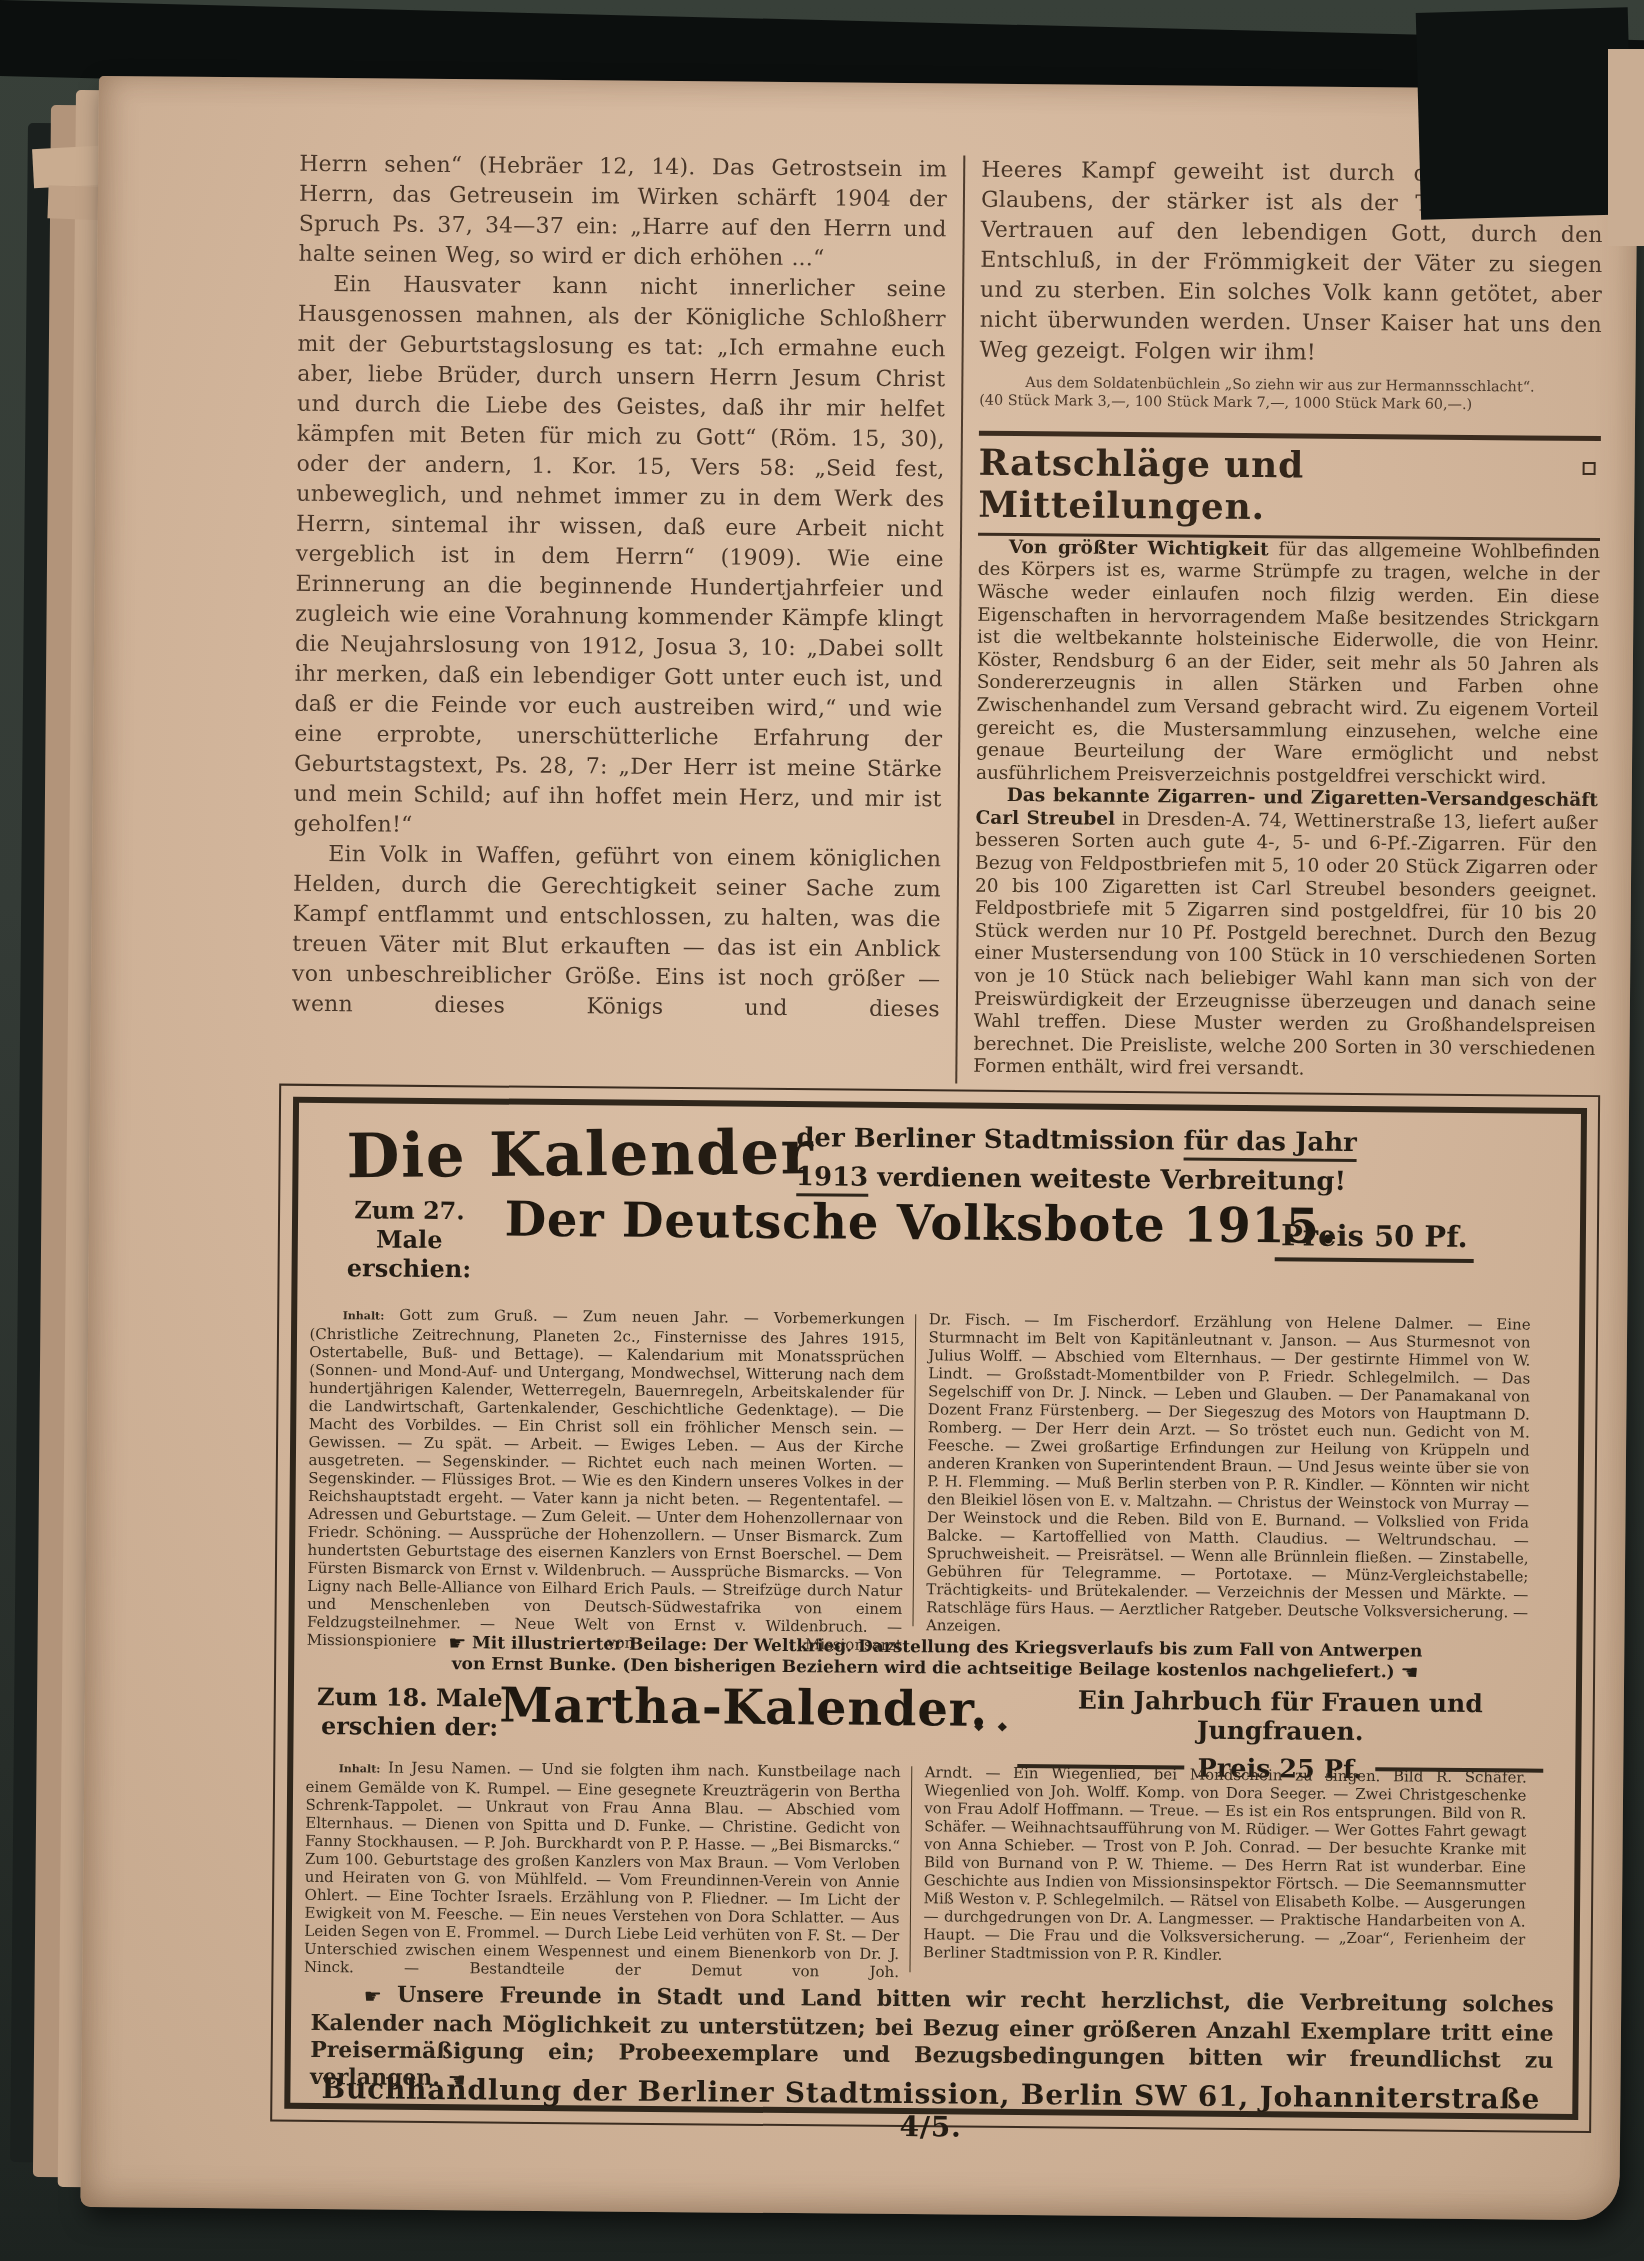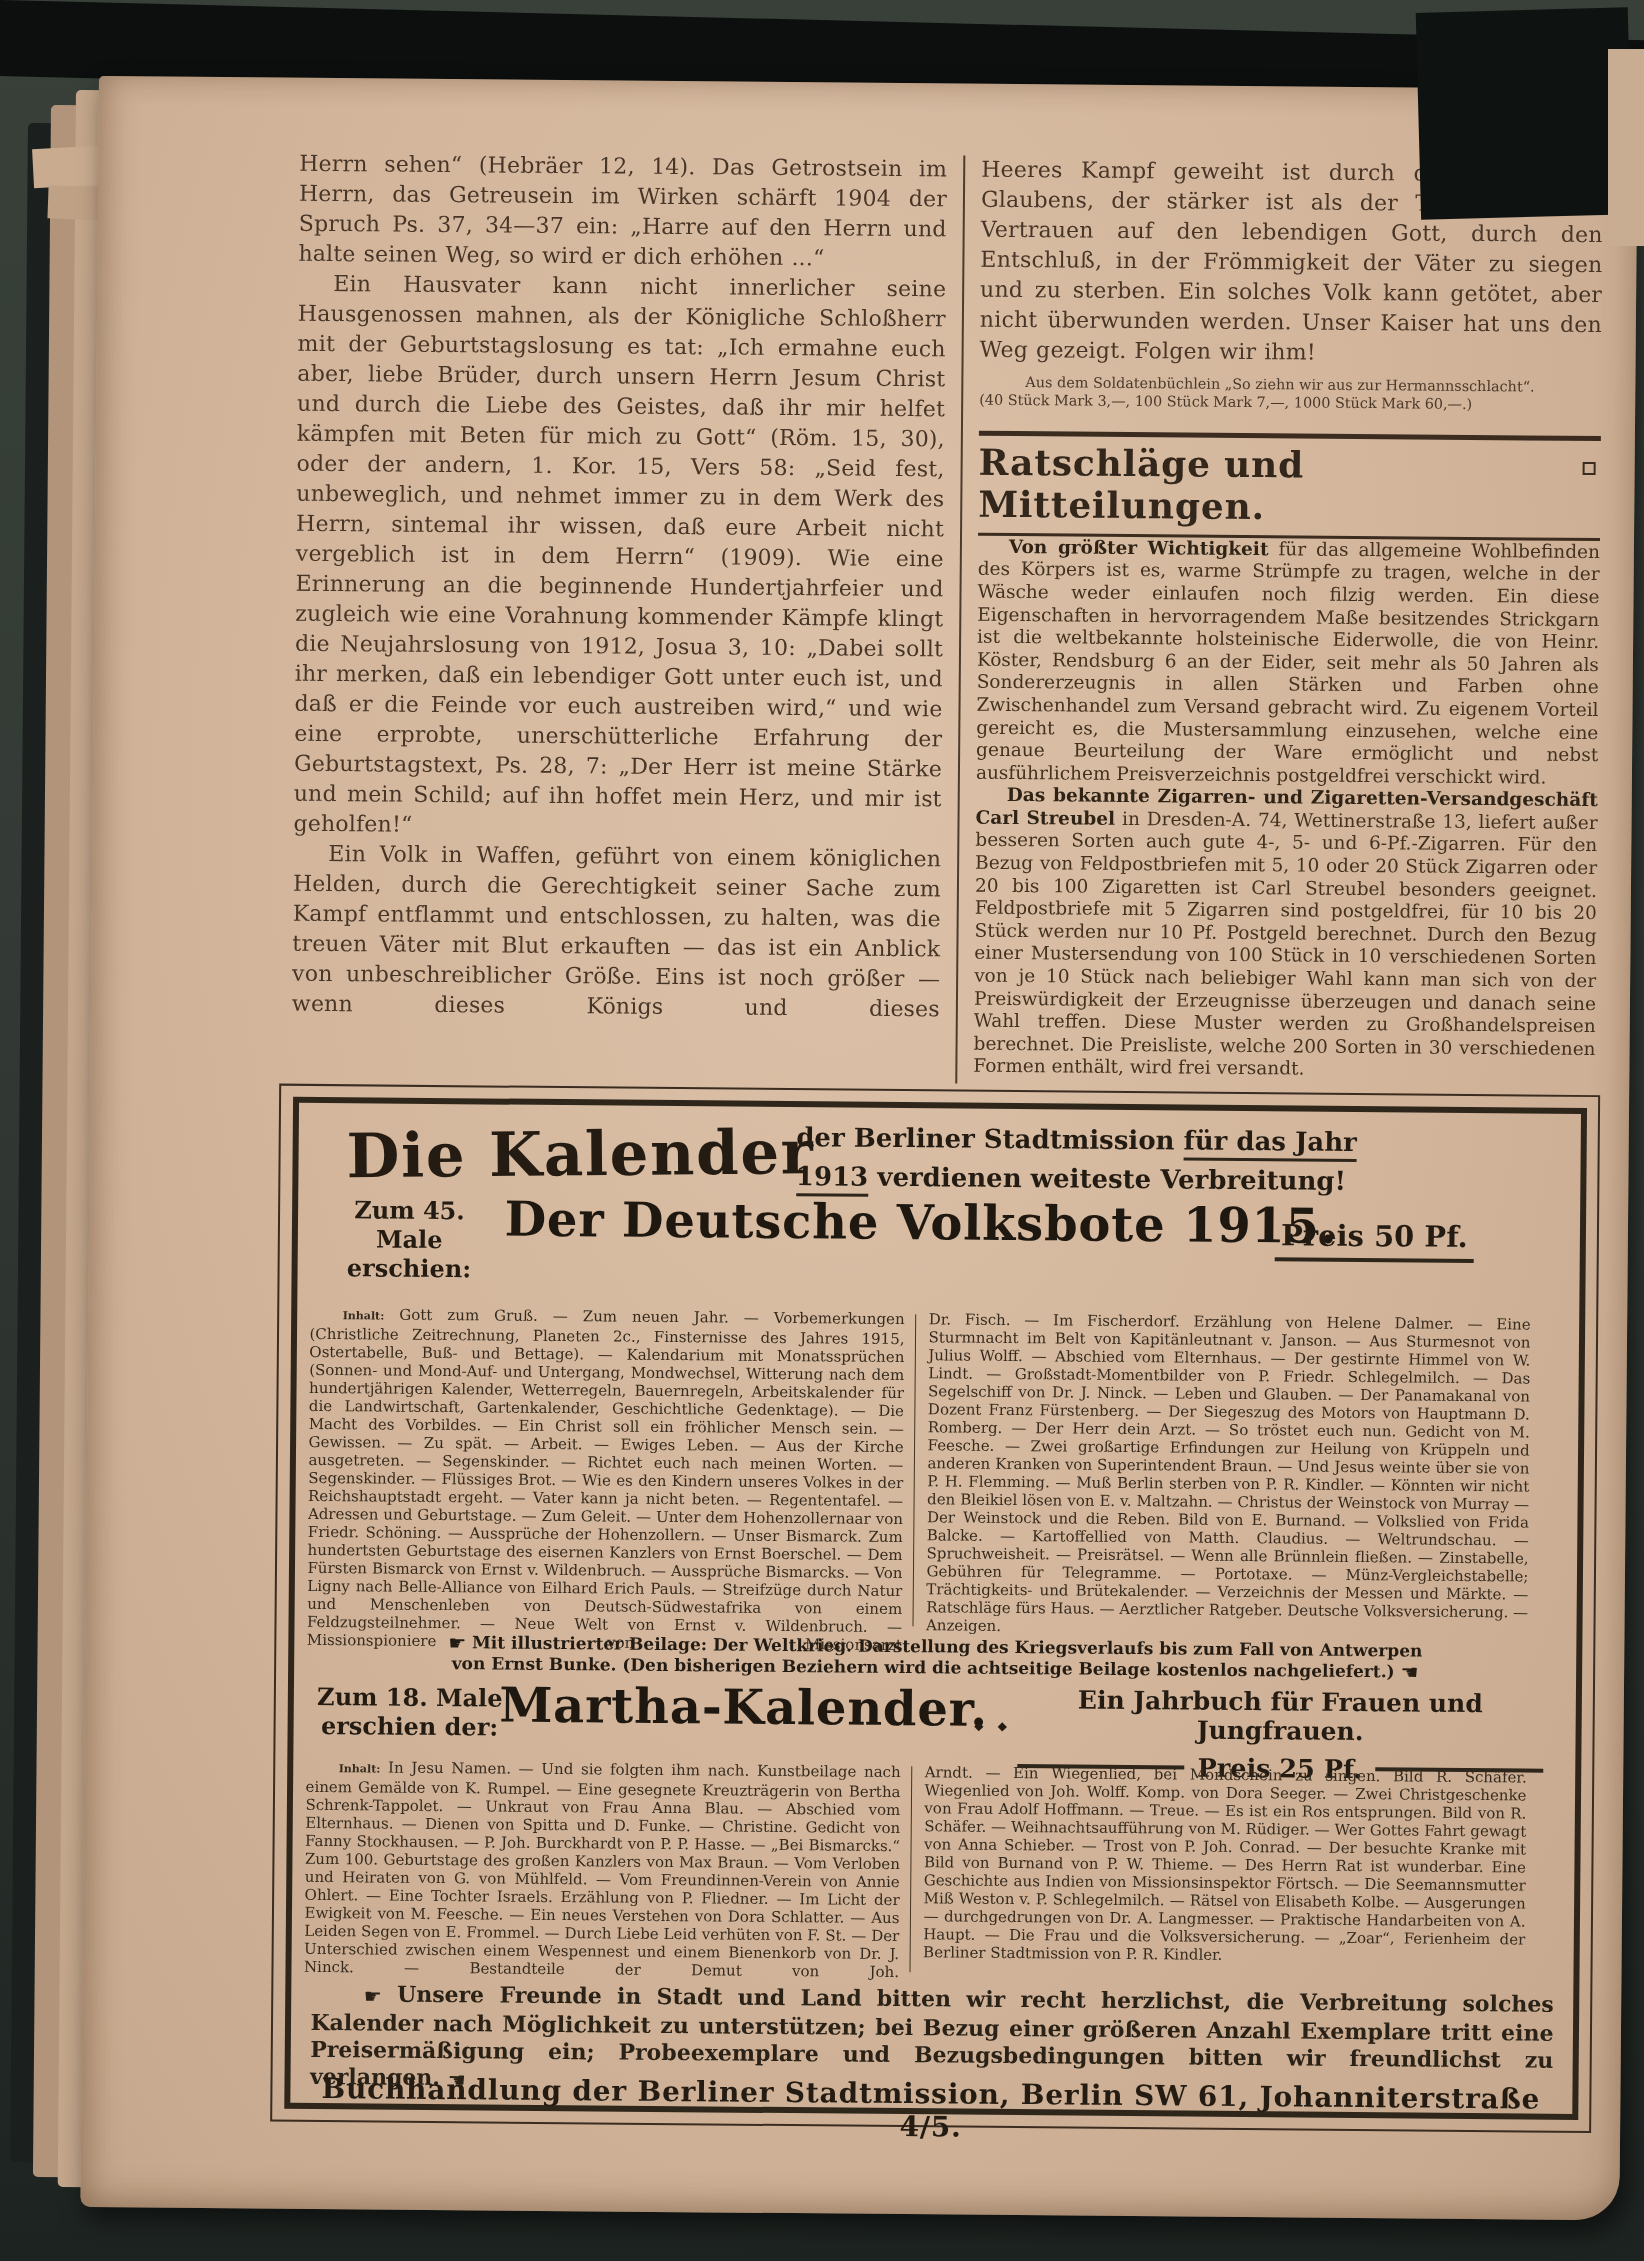--- a/index.html
+++ b/index.html
@@ -140,21 +140,21 @@
       <div class="adbox-inner ad">
 
         <h1 class="ad-title">Die Kalender</h1>
 
         <div class="ad-subtitle">
           <span>der Berliner Stadtmission </span><span class="u3">für das Jahr</span><br>
           <span class="u3">1913</span><span> verdienen weiteste Verbreitung!</span>
         </div>
 
         <div class="vb-edition">
-          <span>Zum 45. Male</span><br>
+          <span>Zum 27. Male</span><br>
           <span>erschien:</span>
         </div>
         <h2 class="vb-title">Der Deutsche Volksbote 1915.</h2>
         <div class="vb-price">Preis 50 Pf.</div>
 
         <p class="inhalt vb-col1"><span class="inhalt-label">Inhalt:</span><span> Gott zum Gruß. — Zum neuen Jahr. — Vorbemerkungen (Christliche Zeitrechnung, Planeten 2c., Finsternisse des Jahres 1915, Ostertabelle, Buß- und Bettage). — Kalendarium mit Monatssprüchen (Sonnen- und Mond-Auf- und Untergang, Mondwechsel, Witterung nach dem hundertjährigen Kalender, Wetterregeln, Bauernregeln, Arbeitskalender für die Landwirtschaft, Gartenkalender, Geschichtliche Gedenktage). — Die Macht des Vorbildes. — Ein Christ soll ein fröhlicher Mensch sein. — Gewissen. — Zu spät. — Arbeit. — Ewiges Leben. — Aus der Kirche ausgetreten. — Segenskinder. — Richtet euch nach meinen Worten. — Segenskinder. — Flüssiges Brot. — Wie es den Kindern unseres Volkes in der Reichshauptstadt ergeht. — Vater kann ja nicht beten. — Regententafel. — Adressen und Geburtstage. — Zum Geleit. — Unter dem Hohenzollernaar von Friedr. Schöning. — Aussprüche der Hohenzollern. — Unser Bismarck. Zum hundertsten Geburtstage des eisernen Kanzlers von Ernst Boerschel. — Dem Fürsten Bismarck von Ernst v. Wildenbruch. — Aussprüche Bismarcks. — Von Ligny nach Belle-Alliance von Eilhard Erich Pauls. — Streifzüge durch Natur und Menschenleben von Deutsch-Südwestafrika von einem Feldzugsteilnehmer. — Neue Welt von Ernst v. Wildenbruch. — Missionspioniere von Missionsarzt</span></p>
         <div class="inhalt-divider vbdiv"></div>
         <p class="inhalt vb-col2">Dr. Fisch. — Im Fischerdorf. Erzählung von Helene Dalmer. — Eine Sturmnacht im Belt von Kapitänleutnant v. Janson. — Aus Sturmesnot von Julius Wolff. — Abschied vom Elternhaus. — Der gestirnte Himmel von W. Lindt. — Großstadt-Momentbilder von P. Friedr. Schlegelmilch. — Das Segelschiff von Dr. J. Ninck. — Leben und Glauben. — Der Panamakanal von Dozent Franz Fürstenberg. — Der Siegeszug des Motors von Hauptmann D. Romberg. — Der Herr dein Arzt. — So tröstet euch nun. Gedicht von M. Feesche. — Zwei großartige Erfindungen zur Heilung von Krüppeln und anderen Kranken von Superintendent Braun. — Und Jesus weinte über sie von P. H. Flemming. — Muß Berlin sterben von P. R. Kindler. — Könnten wir nicht den Bleikiel lösen von E. v. Maltzahn. — Christus der Weinstock von Murray — Der Weinstock und die Reben. Bild von E. Burnand. — Volkslied von Frida Balcke. — Kartoffellied von Matth. Claudius. — Weltrundschau. — Spruchweisheit. — Preisrätsel. — Wenn alle Brünnlein fließen. — Zinstabelle, Gebühren für Telegramme. — Portotaxe. — Münz-Vergleichstabelle; Trächtigkeits- und Brütekalender. — Verzeichnis der Messen und Märkte. — Ratschläge fürs Haus. — Aerztlicher Ratgeber. Deutsche Volksversicherung. — Anzeigen.</p>
 
         <div class="beilage">

